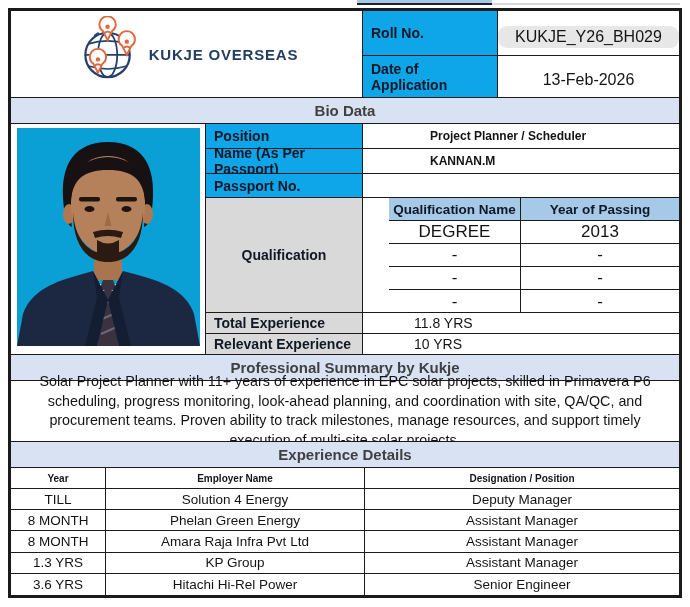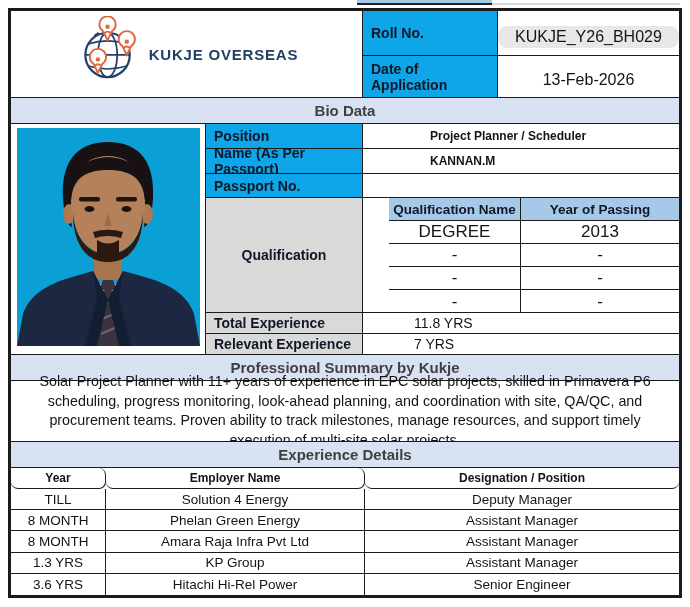--- a/index.html
+++ b/index.html
@@ -48,21 +48,21 @@
     display: flex; align-items: center; padding-left: 8px; }
   .exp-line .gval { flex: 1; display: flex; align-items: center; font-size: 14px; padding-left: 7px; margin-left: 44px; }
 
   
   .summary { height: 61px; display: flex; align-items: center; justify-content: center;
     text-align: center; font-size: 14.3px; line-height: 19.5px; padding: 2px 8px; }
 
   
   .exp-tbl { flex: 1; display: grid; grid-template-columns: 95px 259px 1fr; grid-auto-rows: 1fr; }
   .ecell { display: flex; align-items: center; justify-content: center; font-size: 13.5px; }
-  .ehead { font-weight: bold; font-size: 12px; border-radius: 7px; }
+  .ehead { font-weight: bold; font-size: 10px; }
 </style>
 </head>
 <body>
 
 <div class="stage">
   <div class="frag-blue"></div>
   <div class="frag-line"></div>
 
   <div class="doc">
 
@@ -170,21 +170,21 @@
             <div class="qcell b-r">-</div>
             <div class="qcell">-</div>
           </div>
         </div>
         <div class="exp-line b-b" style="height:21px">
           <div class="glbl b-r">Total Experience</div>
           <div class="gval">11.8 YRS</div>
         </div>
         <div class="exp-line" style="height:20px">
           <div class="glbl b-r">Relevant Experience</div>
-          <div class="gval">7 YRS</div>
+          <div class="gval">10 YRS</div>
         </div>
       </div>
     </div>
 
     <div class="sec-hdr b-b">Professional Summary by Kukje</div>
     <div class="summary b-b">Solar Project Planner with 11+ years of experience in EPC solar projects, skilled in Primavera P6 scheduling, progress monitoring, look-ahead planning, and coordination with site, QA/QC, and procurement teams. Proven ability to track milestones, manage resources, and support timely execution of multi-site solar projects.</div>
 
     <div class="sec-hdr b-b">Experience Details</div>
     <div class="exp-tbl">
       <div class="ecell ehead b-r b-b">Year</div>

